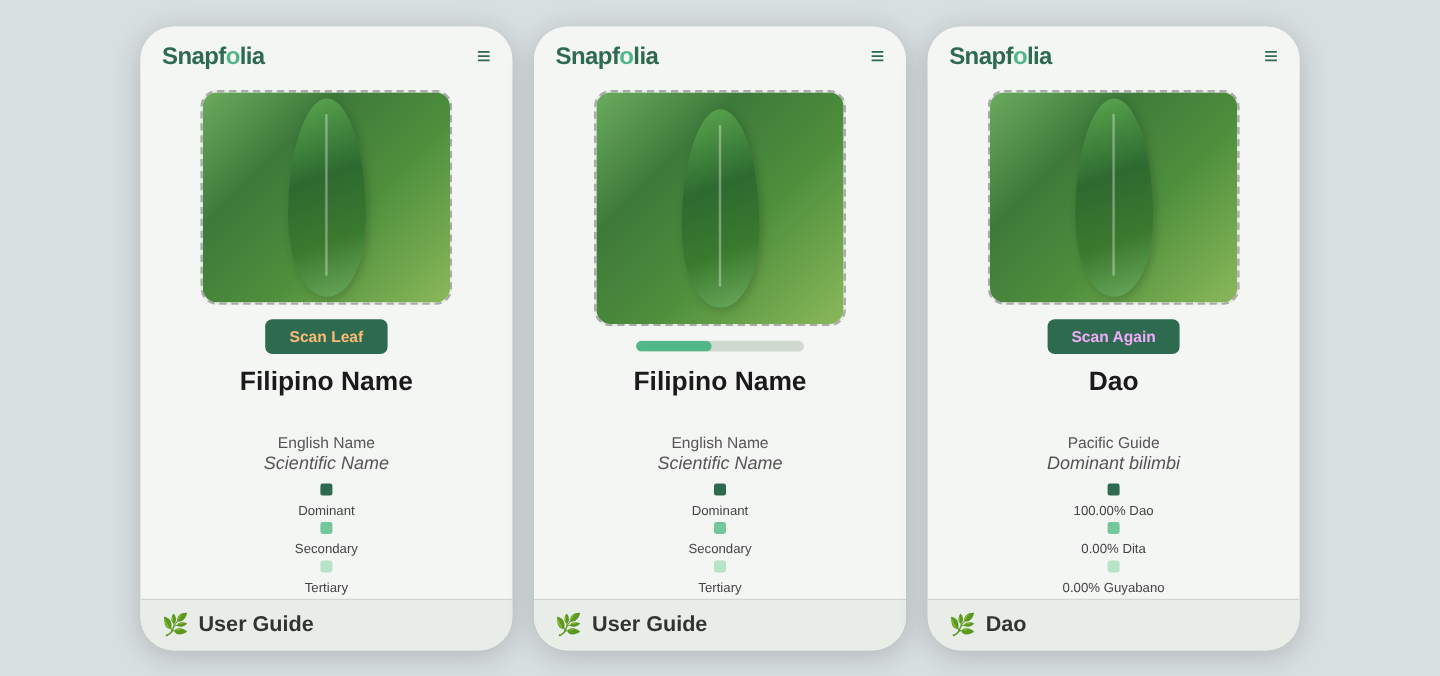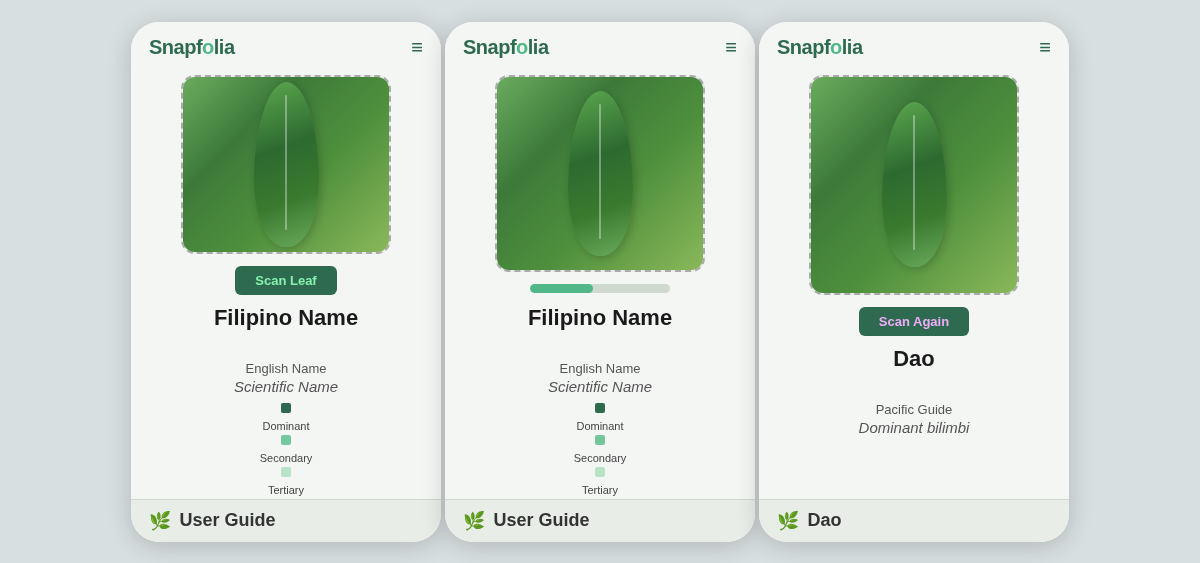--- a/index.html
+++ b/index.html
@@ -8,21 +8,21 @@
       display: flex;
       justify-content: center;
       align-items: center;
       width: 1200px;
       height: 563px;
       font-family: 'Helvetica Neue', Arial, sans-serif;
       overflow: hidden;
     }
     .phones-container {
       display: flex;
-      gap: 4px;
+      gap: 18px;
       justify-content: center;
       padding: 20px;
     }
     .phone {
       width: 310px;
       height: 520px;
       background: #f4f6f4;
       border-radius: 28px;
       box-shadow: 0 4px 24px rgba(0,0,0,0.18);
       overflow: hidden;
@@ -67,21 +67,21 @@
       background: #e8ede8;
       overflow: hidden;
       display: flex;
       align-items: center;
       justify-content: center;
       margin-bottom: 12px;
       position: relative;
     }
     .scan-btn {
       background: #2d6a4f;
-      color: #86efac;
+      color: #fdba74;
       border: none;
       border-radius: 6px;
       padding: 7px 20px;
       font-size: 13px;
       font-weight: 600;
       cursor: pointer;
       margin-bottom: 10px;
     }
     .scan-again-btn {
       background: #2d6a4f;
@@ -298,20 +298,34 @@
         <div class="leaf-bg">
           <div class="leaf-shape">
             <div class="leaf-vein"></div>
           </div>
         </div>
       </div>
       <button class="scan-again-btn">Scan Again</button>
       <div class="plant-filipino">Dao</div>
       <div class="plant-english">Pacific Guide</div>
       <div class="plant-scientific">Dominant bilimbi</div>
+      <div class="legend">
+        <div class="legend-item">
+          <div class="legend-dot dot-dark"></div>
+          <span class="legend-label">100.00% Dao</span>
+        </div>
+        <div class="legend-item">
+          <div class="legend-dot dot-mid"></div>
+          <span class="legend-label">0.00% Dita</span>
+        </div>
+        <div class="legend-item">
+          <div class="legend-dot dot-light"></div>
+          <span class="legend-label">0.00% Guyabano</span>
+        </div>
+      </div>
     </div>
     <div class="phone-footer">
       <span class="footer-icon">🌿</span>
       <span class="footer-text">Dao</span>
     </div>
   </div>
 
 </div>
 
 </body></html>

